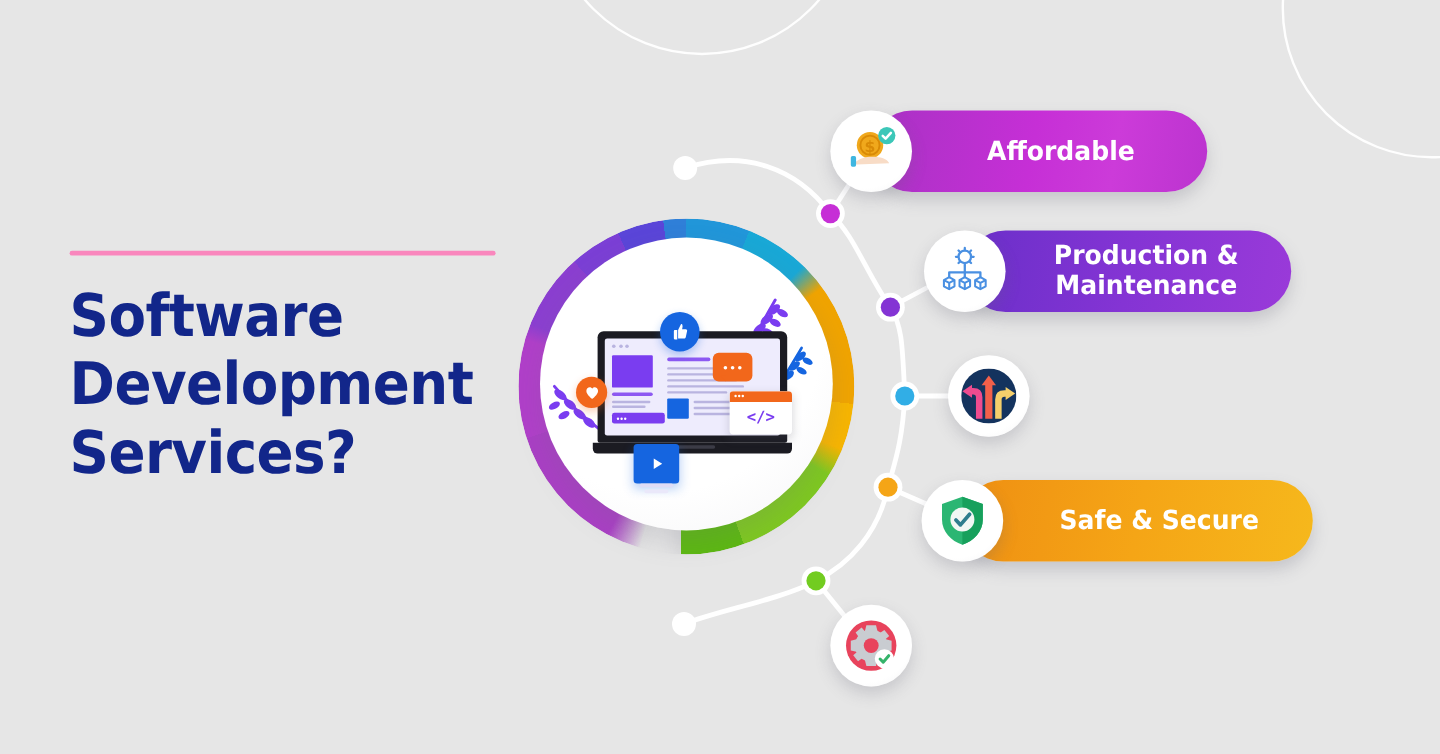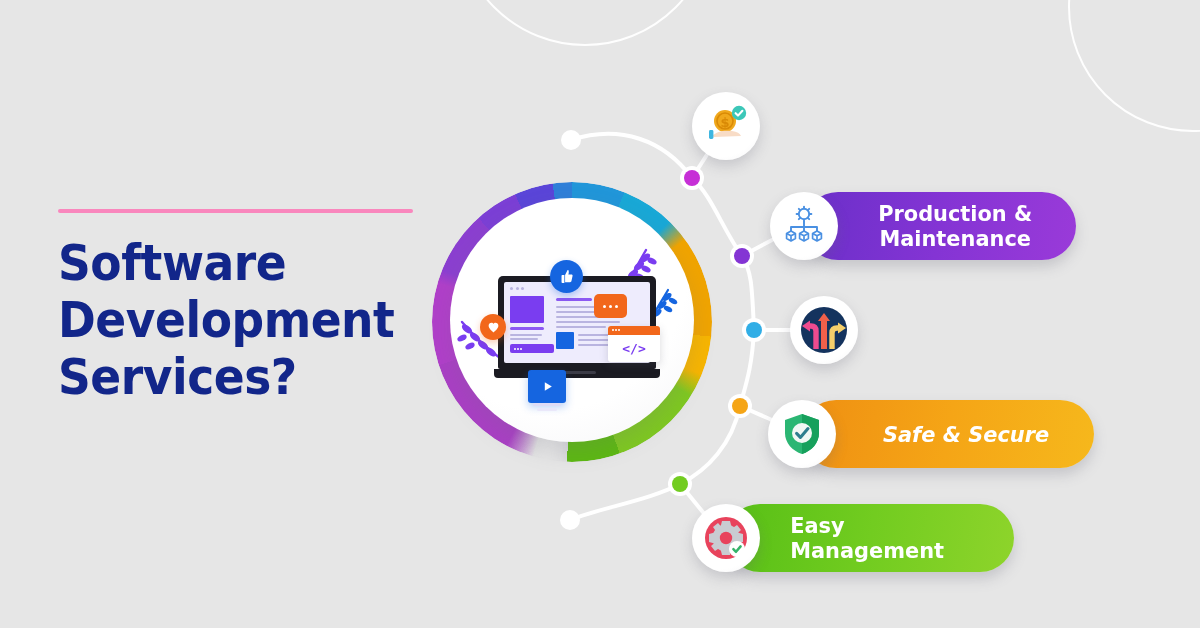--- a/index.html
+++ b/index.html
@@ -175,21 +175,21 @@
   #row-affordable .pill { width:280px; margin-left:34px;
     background:linear-gradient(100deg,#a832c4 0%,#c62fd6 48%,#cc3bd9 72%,#bb33cf 100%); }
   #row-production  { left:770px; top:192px; }
   #row-production .pill { width:272px; margin-left:34px;
     background:linear-gradient(100deg,#6a2fc9 0%,#8434d4 50%,#9a3ad9 100%); }
   #row-flexibility { left:790px; top:296px; }
   #row-flexibility .pill { width:298px; margin-left:34px;
     background:linear-gradient(100deg,#1a9de0 0%,#31aee6 45%,#1fc5e0 100%); }
   #row-secure      { left:768px; top:400px; }
   #row-secure .pill { width:292px; margin-left:34px;
-    background:linear-gradient(100deg,#ef8f12 0%,#f5a516 50%,#f6b81c 100%);font-style:italic; }
+    background:linear-gradient(100deg,#ef8f12 0%,#f5a516 50%,#f6b81c 100%); }
   #row-management  { left:692px; top:504px; }
   #row-management .pill { width:288px; margin-left:34px;
     background:linear-gradient(100deg,#57bf16 0%,#72cc20 50%,#8ed42b 100%); }
   #row-management .pill-label { text-align:left; padding-left:60px; }
   #row-production .pill-label { padding-left:58px; }
 </style>
 </head>
 <body>
 
 <div id="stage">
@@ -353,20 +353,23 @@
       <svg width="44" height="44" viewBox="0 0 44 44">
         <circle cx="21" cy="17" r="11" fill="#f0a81c"></circle>
         <circle cx="21" cy="17" r="8" fill="none" stroke="#d98a06" stroke-width="1.6"></circle>
         <text x="21" y="22.5" font-family="DejaVu Sans, sans-serif" font-size="13" font-weight="700" fill="#d98a06" text-anchor="middle">$</text>
         <path d="M8,32 C13,27 20,26 28,27 C33,27.6 36,29.5 37,32 L10,33 Z" fill="#f8dcc6"></path>
         <rect x="5" y="26" width="4.4" height="9" rx="1.4" fill="#3fb6e0"></rect>
         <circle cx="35" cy="9" r="7.2" fill="#3cc7b8"></circle>
         <path d="M31.6,9.2 L34,11.6 L38.4,6.8" fill="none" stroke="#ffffff" stroke-width="2.1" stroke-linecap="round" stroke-linejoin="round"></path>
       </svg>
     </div>
+    <div class="pill">
+      <div class="pill-label">Affordable</div>
+    </div>
   </div>
 
   <div class="row" id="row-production">
     <div class="icon-bubble" style="left:0; top:0;">
       <svg width="42" height="42" viewBox="0 0 42 42">
         <g fill="none" stroke="#4a90e2" stroke-width="1.9" stroke-linecap="round">
           <circle cx="21" cy="9" r="5.2"></circle>
           <path d="M21,1.6 L21,3.4 M21,14.6 L21,16.4 M13.6,9 L15.4,9 M26.6,9 L28.4,9
                    M15.8,3.8 L17,5 M25,13 L26.2,14.2 M26.2,3.8 L25,5 M17,13 L15.8,14.2"></path>
           <path d="M21,17 L21,22 M8,22 L34,22 M8,22 L8,26 M21,22 L21,26 M34,22 L34,26"></path>
@@ -432,21 +435,15 @@
           <path d="M35,33 L30,37 L26,32.4 L31.6,28 Z"></path>
           <path d="M33,9 L37,14 L32.4,18 L28,12.4 Z"></path>
           <path d="M11,35 L7,30 L11.6,26 L16,31.6 Z"></path>
           <circle cx="22" cy="22" r="13.5"></circle>
         </g>
         <circle cx="22" cy="22" r="6.2" fill="#e8435c"></circle>
         <circle cx="33" cy="33" r="8" fill="#ffffff"></circle>
         <path d="M29.4,33.2 L32,35.8 L36.6,30.4" fill="none" stroke="#35b36a" stroke-width="2.5" stroke-linecap="round" stroke-linejoin="round"></path>
       </svg>
     </div>
-    <div class="pill">
-      <div class="pill-label">
-        <span>Easy</span><br>
-        <span>Management</span>
-      </div>
-    </div>
   </div>
 
 </div>
 
 </body></html>

